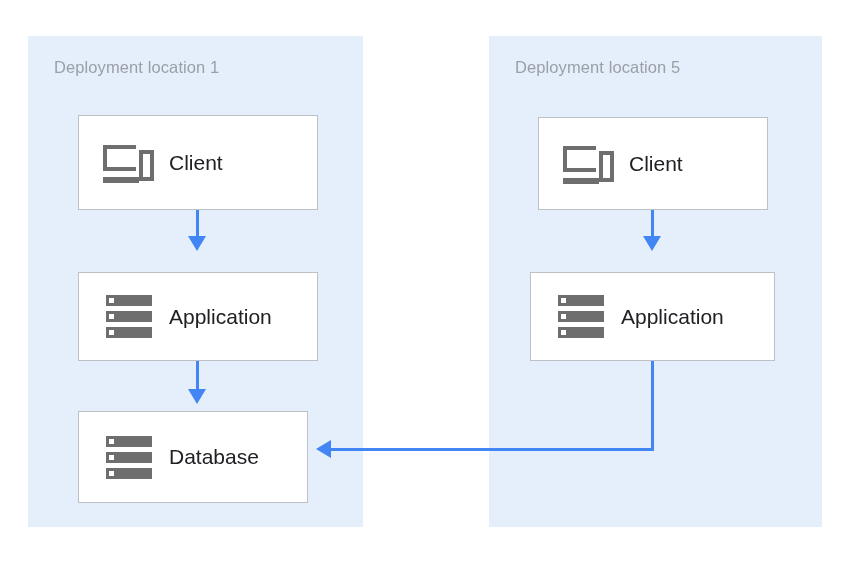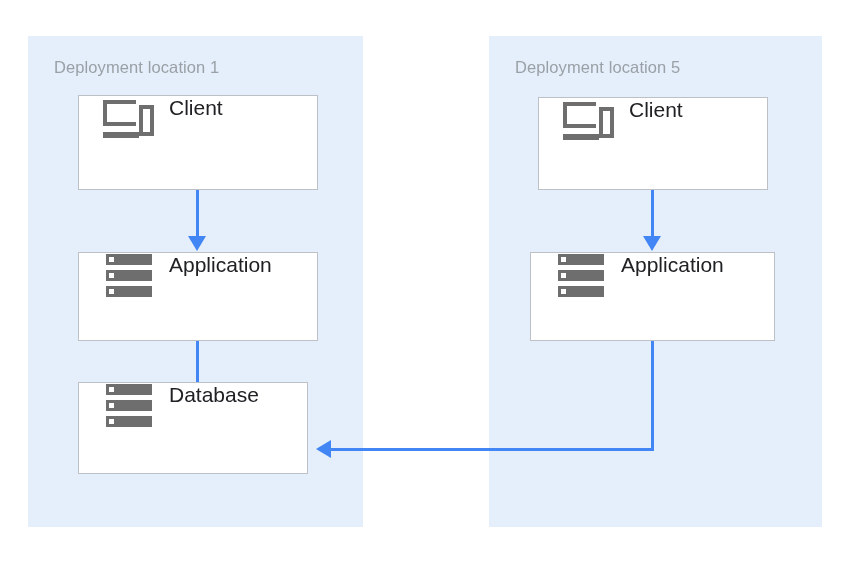--- a/index.html
+++ b/index.html
@@ -34,41 +34,42 @@
     white-space: nowrap;
   }
 
   
   .node {
     position: absolute;
     background: #ffffff;
     border: 1px solid #bdc1c6;
     box-sizing: border-box;
     display: flex;
-    align-items: flex-start;
+    align-items: center;
+    margin-top: 20px;
   }
   .node .icon-wrap {
     flex: 0 0 auto;
     width: 56px;
     height: 44px;
     margin-left: 22px;
     display: flex;
     align-items: center;
     justify-content: center;
   }
   .node .node-label {
     font-size: 21px;
     color: #202124;
     margin-left: 12px;
     white-space: nowrap;
   }
 
   #node-client-1 { left: 78px;  top: 95px;  width: 240px; height: 95px; }
   #node-app-1    { left: 78px;  top: 252px; width: 240px; height: 89px; }
-  #node-db-1     { left: 78px;  top: 382px; width: 230px; height: 92px; }
+  #node-db-1     { left: 78px;  top: 391px; width: 230px; height: 92px; }
   #node-client-2 { left: 538px; top: 97px;  width: 230px; height: 93px; }
   #node-app-2    { left: 530px; top: 252px; width: 245px; height: 89px; }
 
   
   .dev-icon { position: relative; width: 52px; height: 40px; }
   .dev-icon .screen {
     position: absolute; left: 0; top: 2px;
     width: 33px; height: 26px;
     border: 4px solid #6e6e6e;
     border-right: none;

